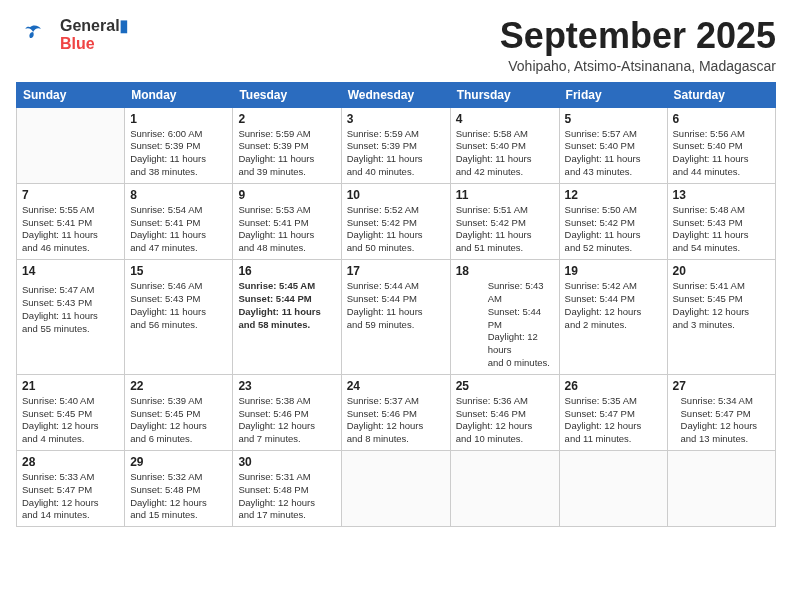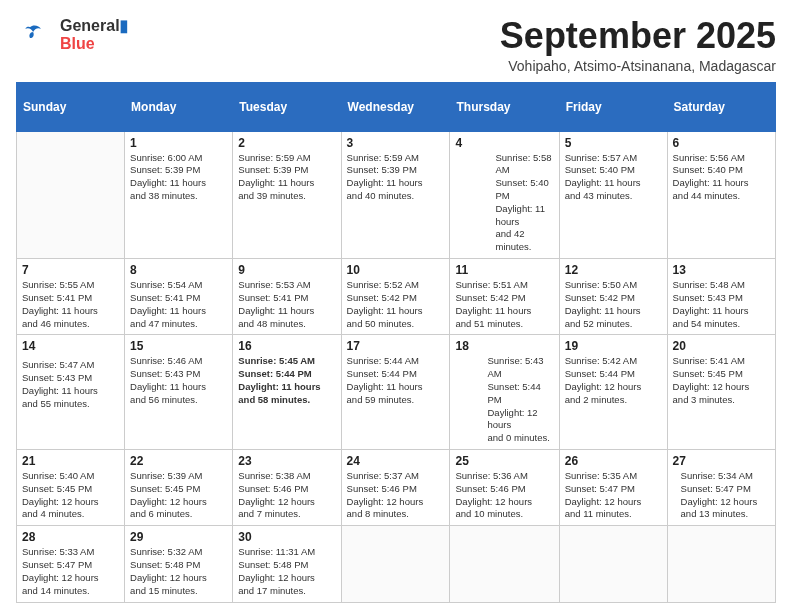--- a/index.html
+++ b/index.html
@@ -42,21 +42,21 @@
     .calendar {
       width: 100%;
       border-collapse: collapse;
       margin-top: 8px;
     }
     .calendar th {
       background: #2b6cbf;
       color: #fff;
       font-size: 12px;
       font-weight: bold;
-      padding: 17px 6px;
+      padding: 5px 6px;
       text-align: left;
       border: 1px solid #2b6cbf;
     }
     .calendar td {
       vertical-align: top;
       border: 1px solid #ccc;
       padding: 4px 5px;
       font-size: 10px;
       color: #333;
       width: 110px;
@@ -132,21 +132,21 @@
         </td>
         <td>
           <span class="day-num">3</span>
           <div class="cell-info" style="white-space: pre-line;">Sunrise: 5:59 AM
 Sunset: 5:39 PM
 Daylight: 11 hours
 and 40 minutes.</div>
         </td>
         <td>
           <span class="day-num">4</span>
-          <div class="cell-info" style="white-space: pre-line; margin-left: 40px;">Sunrise: 5:58 AM
+          <div class="cell-info" style="white-space: pre-line;">Sunrise: 5:58 AM
 Sunset: 5:40 PM
 Daylight: 11 hours
 and 42 minutes.</div>
         </td>
         <td>
           <span class="day-num">5</span>
           <div class="cell-info" style="white-space: pre-line;">Sunrise: 5:57 AM
 Sunset: 5:40 PM
 Daylight: 11 hours
 and 43 minutes.</div>
@@ -322,21 +322,21 @@
         </td>
         <td>
           <span class="day-num">29</span>
           <div class="cell-info" style="white-space: pre-line;">Sunrise: 5:32 AM
 Sunset: 5:48 PM
 Daylight: 12 hours
 and 15 minutes.</div>
         </td>
         <td>
           <span class="day-num">30</span>
-          <div class="cell-info" style="white-space: pre-line;">Sunrise: 11:31 AM
+          <div class="cell-info" style="white-space: pre-line;">Sunrise: 5:31 AM
 Sunset: 5:48 PM
 Daylight: 12 hours
 and 17 minutes.</div>
         </td>
         <td class="empty-cell"></td>
         <td class="empty-cell"></td>
         <td class="empty-cell"></td>
         <td class="empty-cell"></td>
       </tr>
     </tbody>

